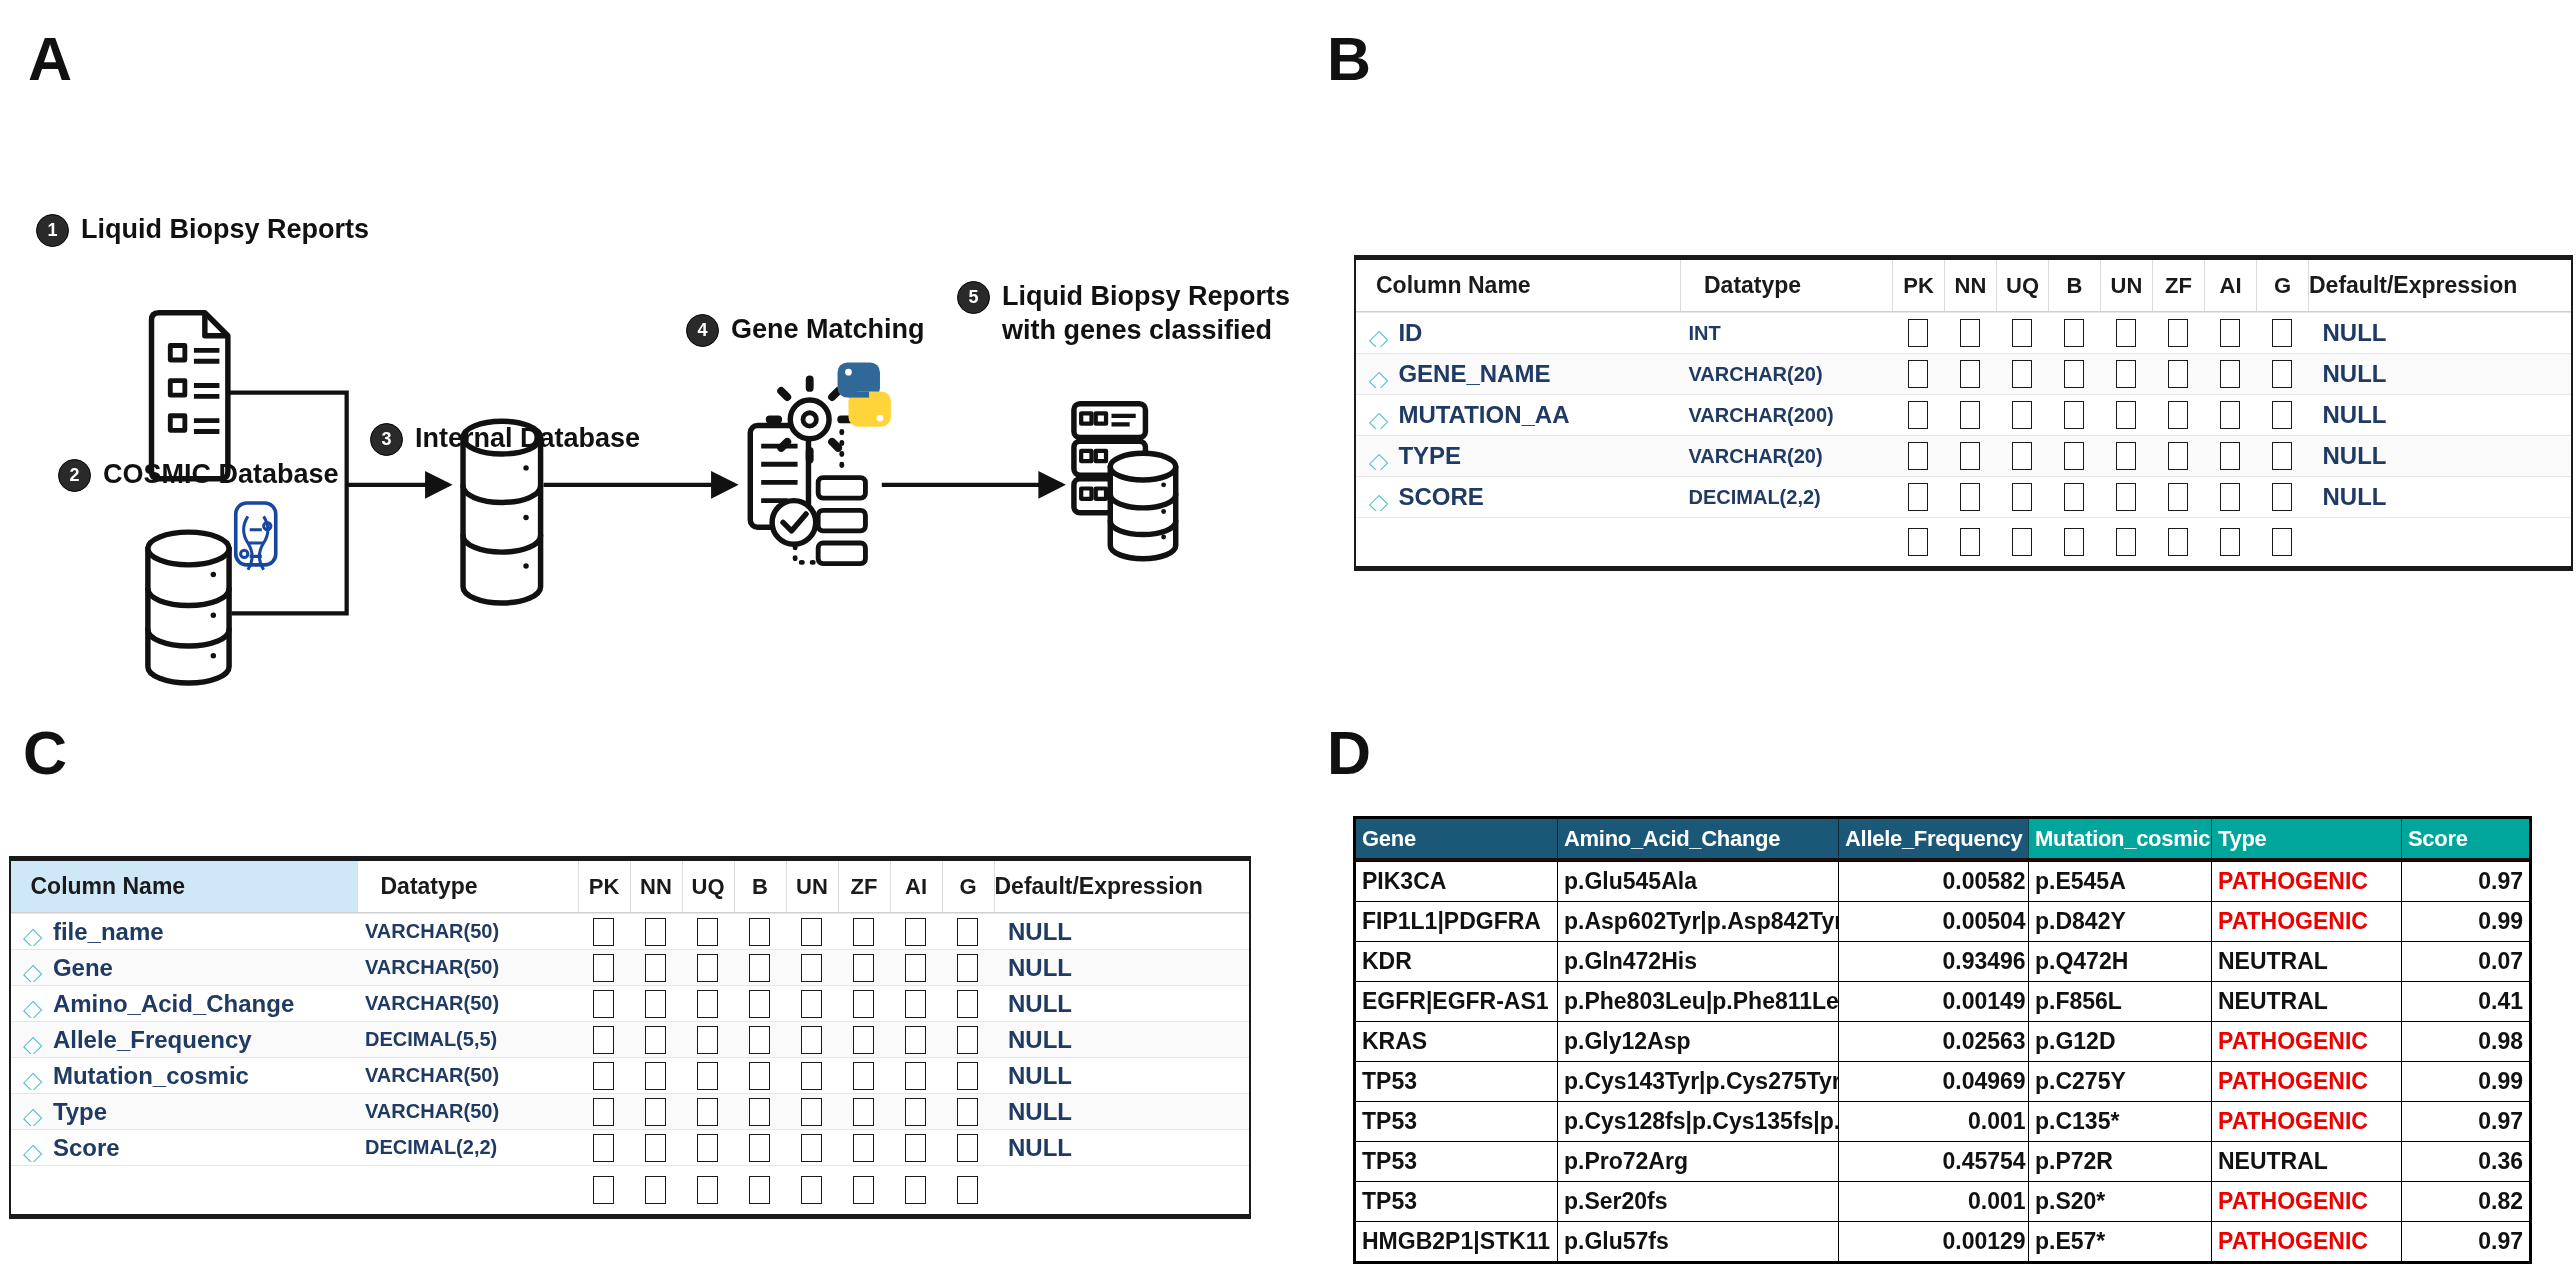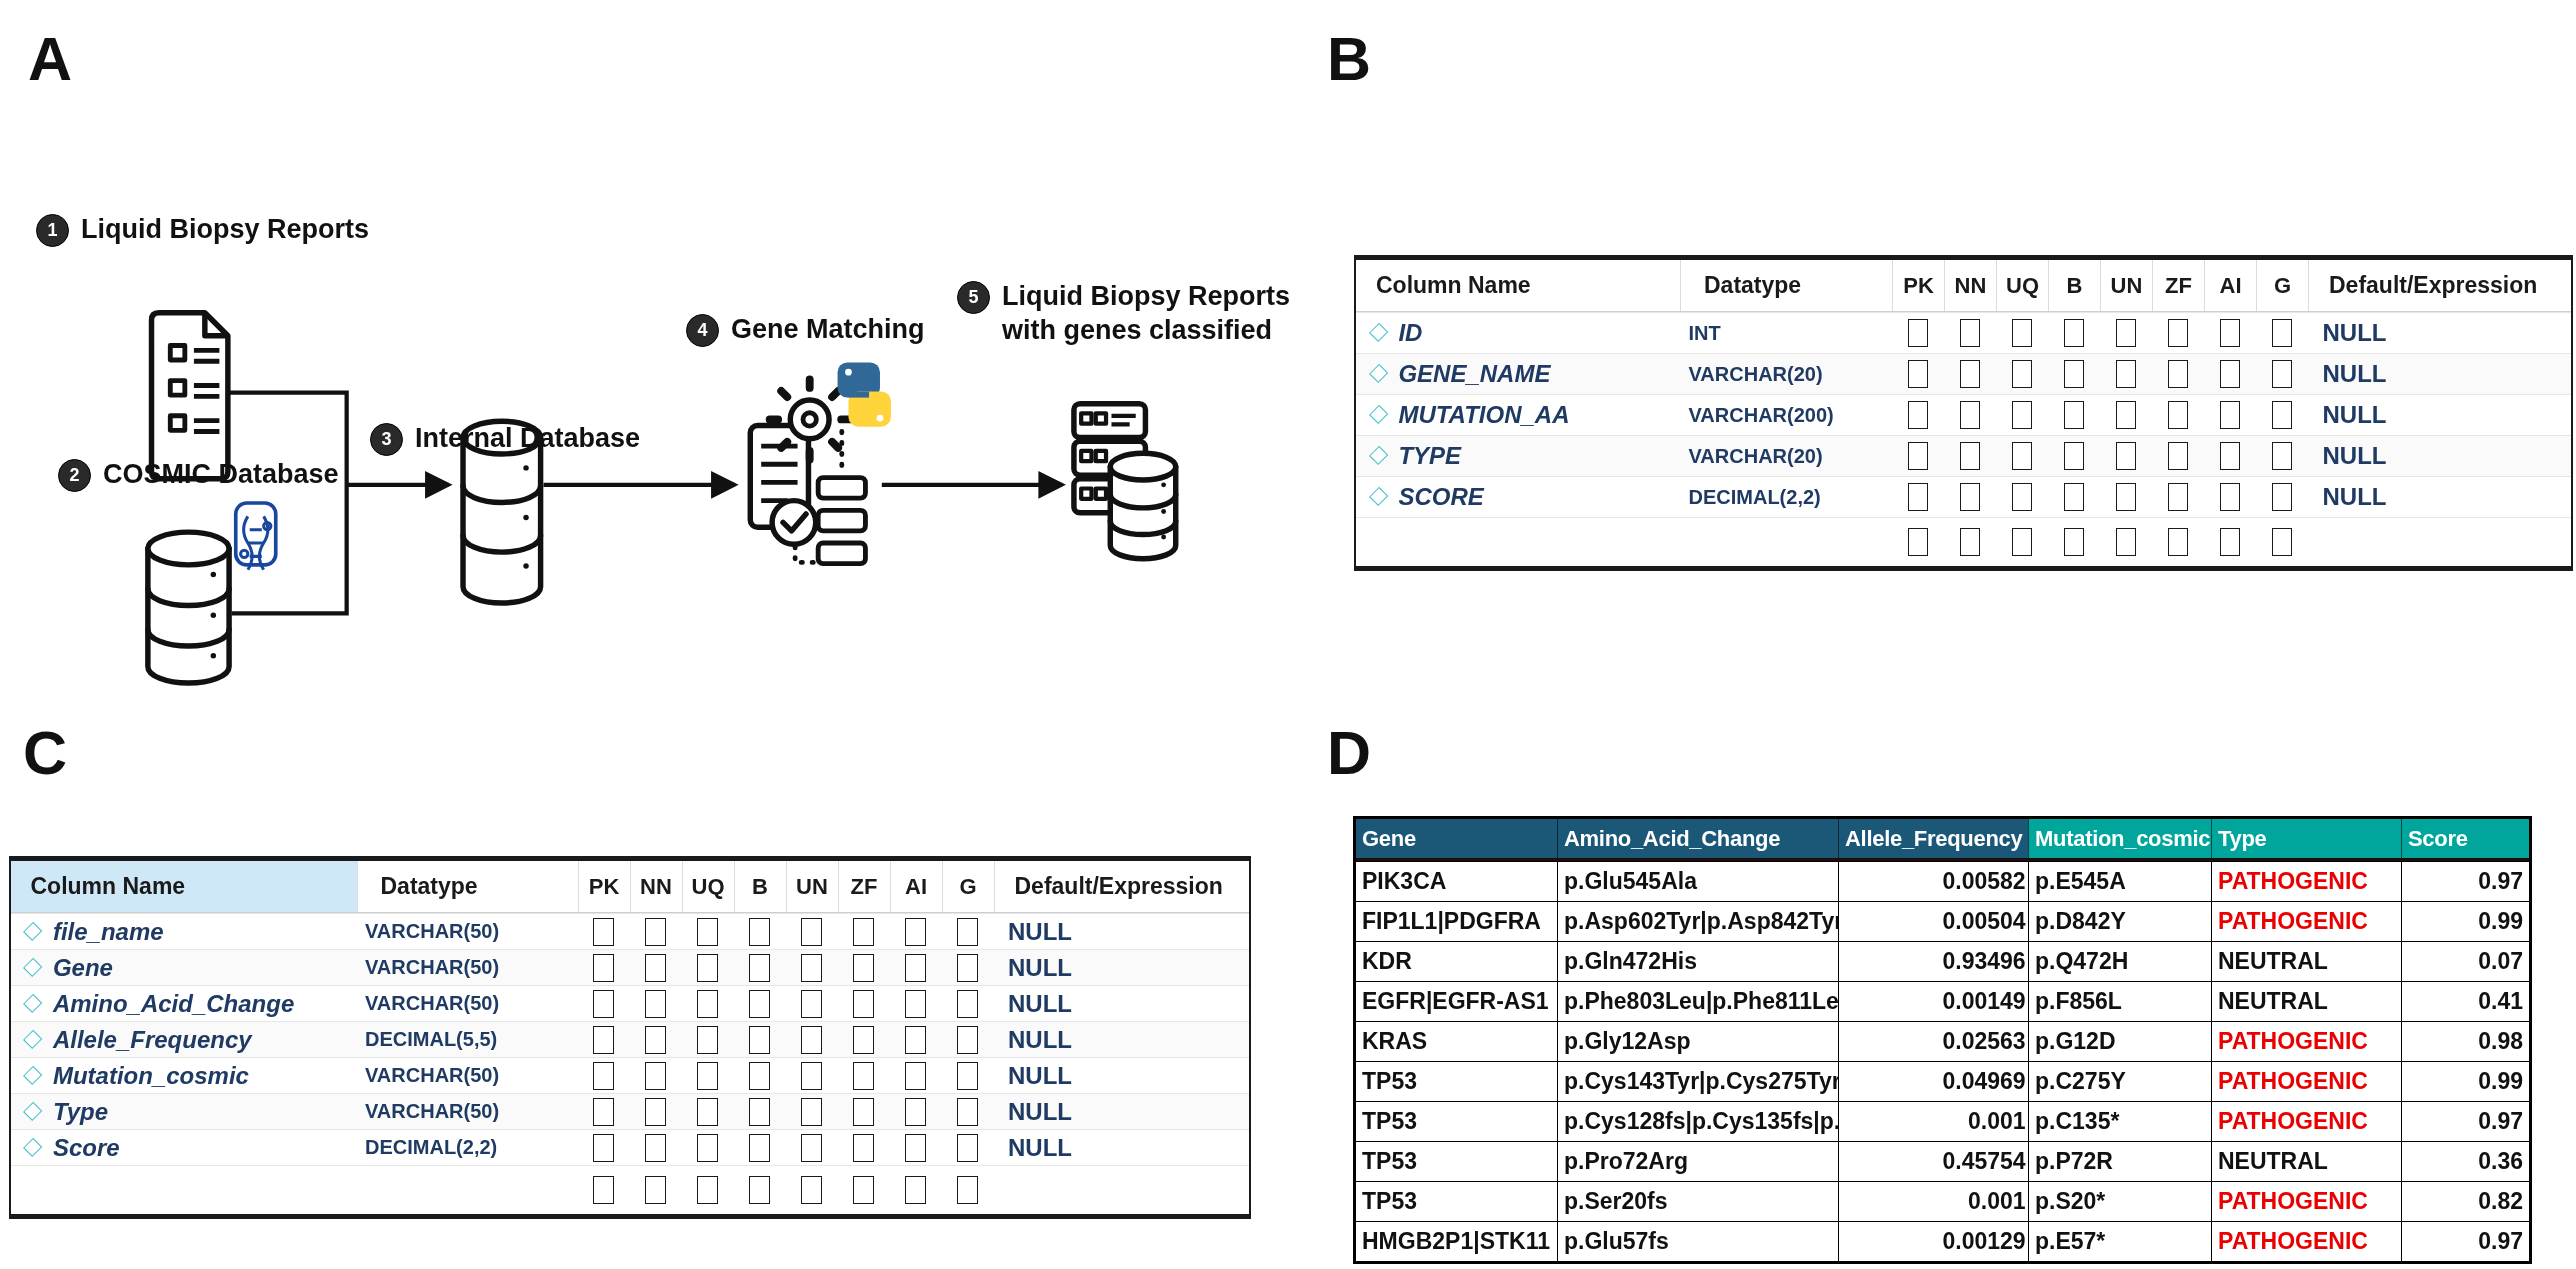--- a/index.html
+++ b/index.html
@@ -23,26 +23,26 @@
     border:2.4px solid #1a1a1a;border-top-width:5.5px;border-bottom-width:5.5px;}
   #tableB{left:1354px;top:255px;width:1219px;--cols:324px 212px repeat(8,52px) 1fr;--rowh:40px;}
   #tableC{left:8.5px;top:856px;width:1242px;--cols:346px 221px repeat(8,52px) 1fr;--rowh:35px;}
   .shead,.srow{display:grid;grid-template-columns:var(--cols);align-items:center;}
   .shead{height:51px;border-bottom:1.2px solid #cfcfcf;font-size:23px;font-weight:600;color:#1a1a1a;}
   .shead>div{height:100%;display:flex;align-items:center;box-sizing:border-box;overflow:hidden;}
   .shead>div+div{border-left:1.2px solid #dcdcdc;}
   .shead .hname{padding-left:20px;}
   .shead .hdt{padding-left:23px;}
   .shead .hflag{justify-content:center;font-size:22px;}
-  .shead .hdef{padding-left:20px;}
+  .shead .hdef{padding-left:0;}
   #tableC .shead .hname{background:#cfe8f8;}
   .srow{height:var(--rowh);border-top:1.2px solid #e6e6e6;}
   .srows .srow:nth-child(even){background:#fafafa;}
-  .srow .name{display:flex;align-items:center;gap:13.3px;padding-left:15.8px;
-              font-size:24px;font-weight:600;color:#1f3a63;overflow:hidden;white-space:nowrap;font-style:italic;}
+  .srow .name{display:flex;align-items:flex-end;gap:13.3px;padding-left:15.8px;
+              font-size:24px;font-weight:600;color:#1f3a63;overflow:hidden;white-space:nowrap;}
   .srow .dt{font-size:20px;font-weight:600;color:#1f3a63;padding-left:8.5px;white-space:nowrap;overflow:hidden;}
   .srow .def{font-size:24px;font-weight:600;color:#1f3a63;padding-left:14.5px;}
   .diamond{flex:0 0 auto;width:13.3px;height:13.3px;border:1.8px solid #49c2c9;
            transform:rotate(45deg) scaleY(1.1);background:#fff;box-sizing:border-box;}
   .cb{width:20.6px;height:28px;border:1.8px solid #1a1a1a;background:#fff;box-sizing:border-box;
       margin:0 auto;display:block;}
   .srow.emptyrow{height:48px;border-top:1.2px solid #e6e6e6;background:#fff;}
 
   
   #tableD{position:absolute;left:1353px;top:816px;width:1179px;box-sizing:border-box;

